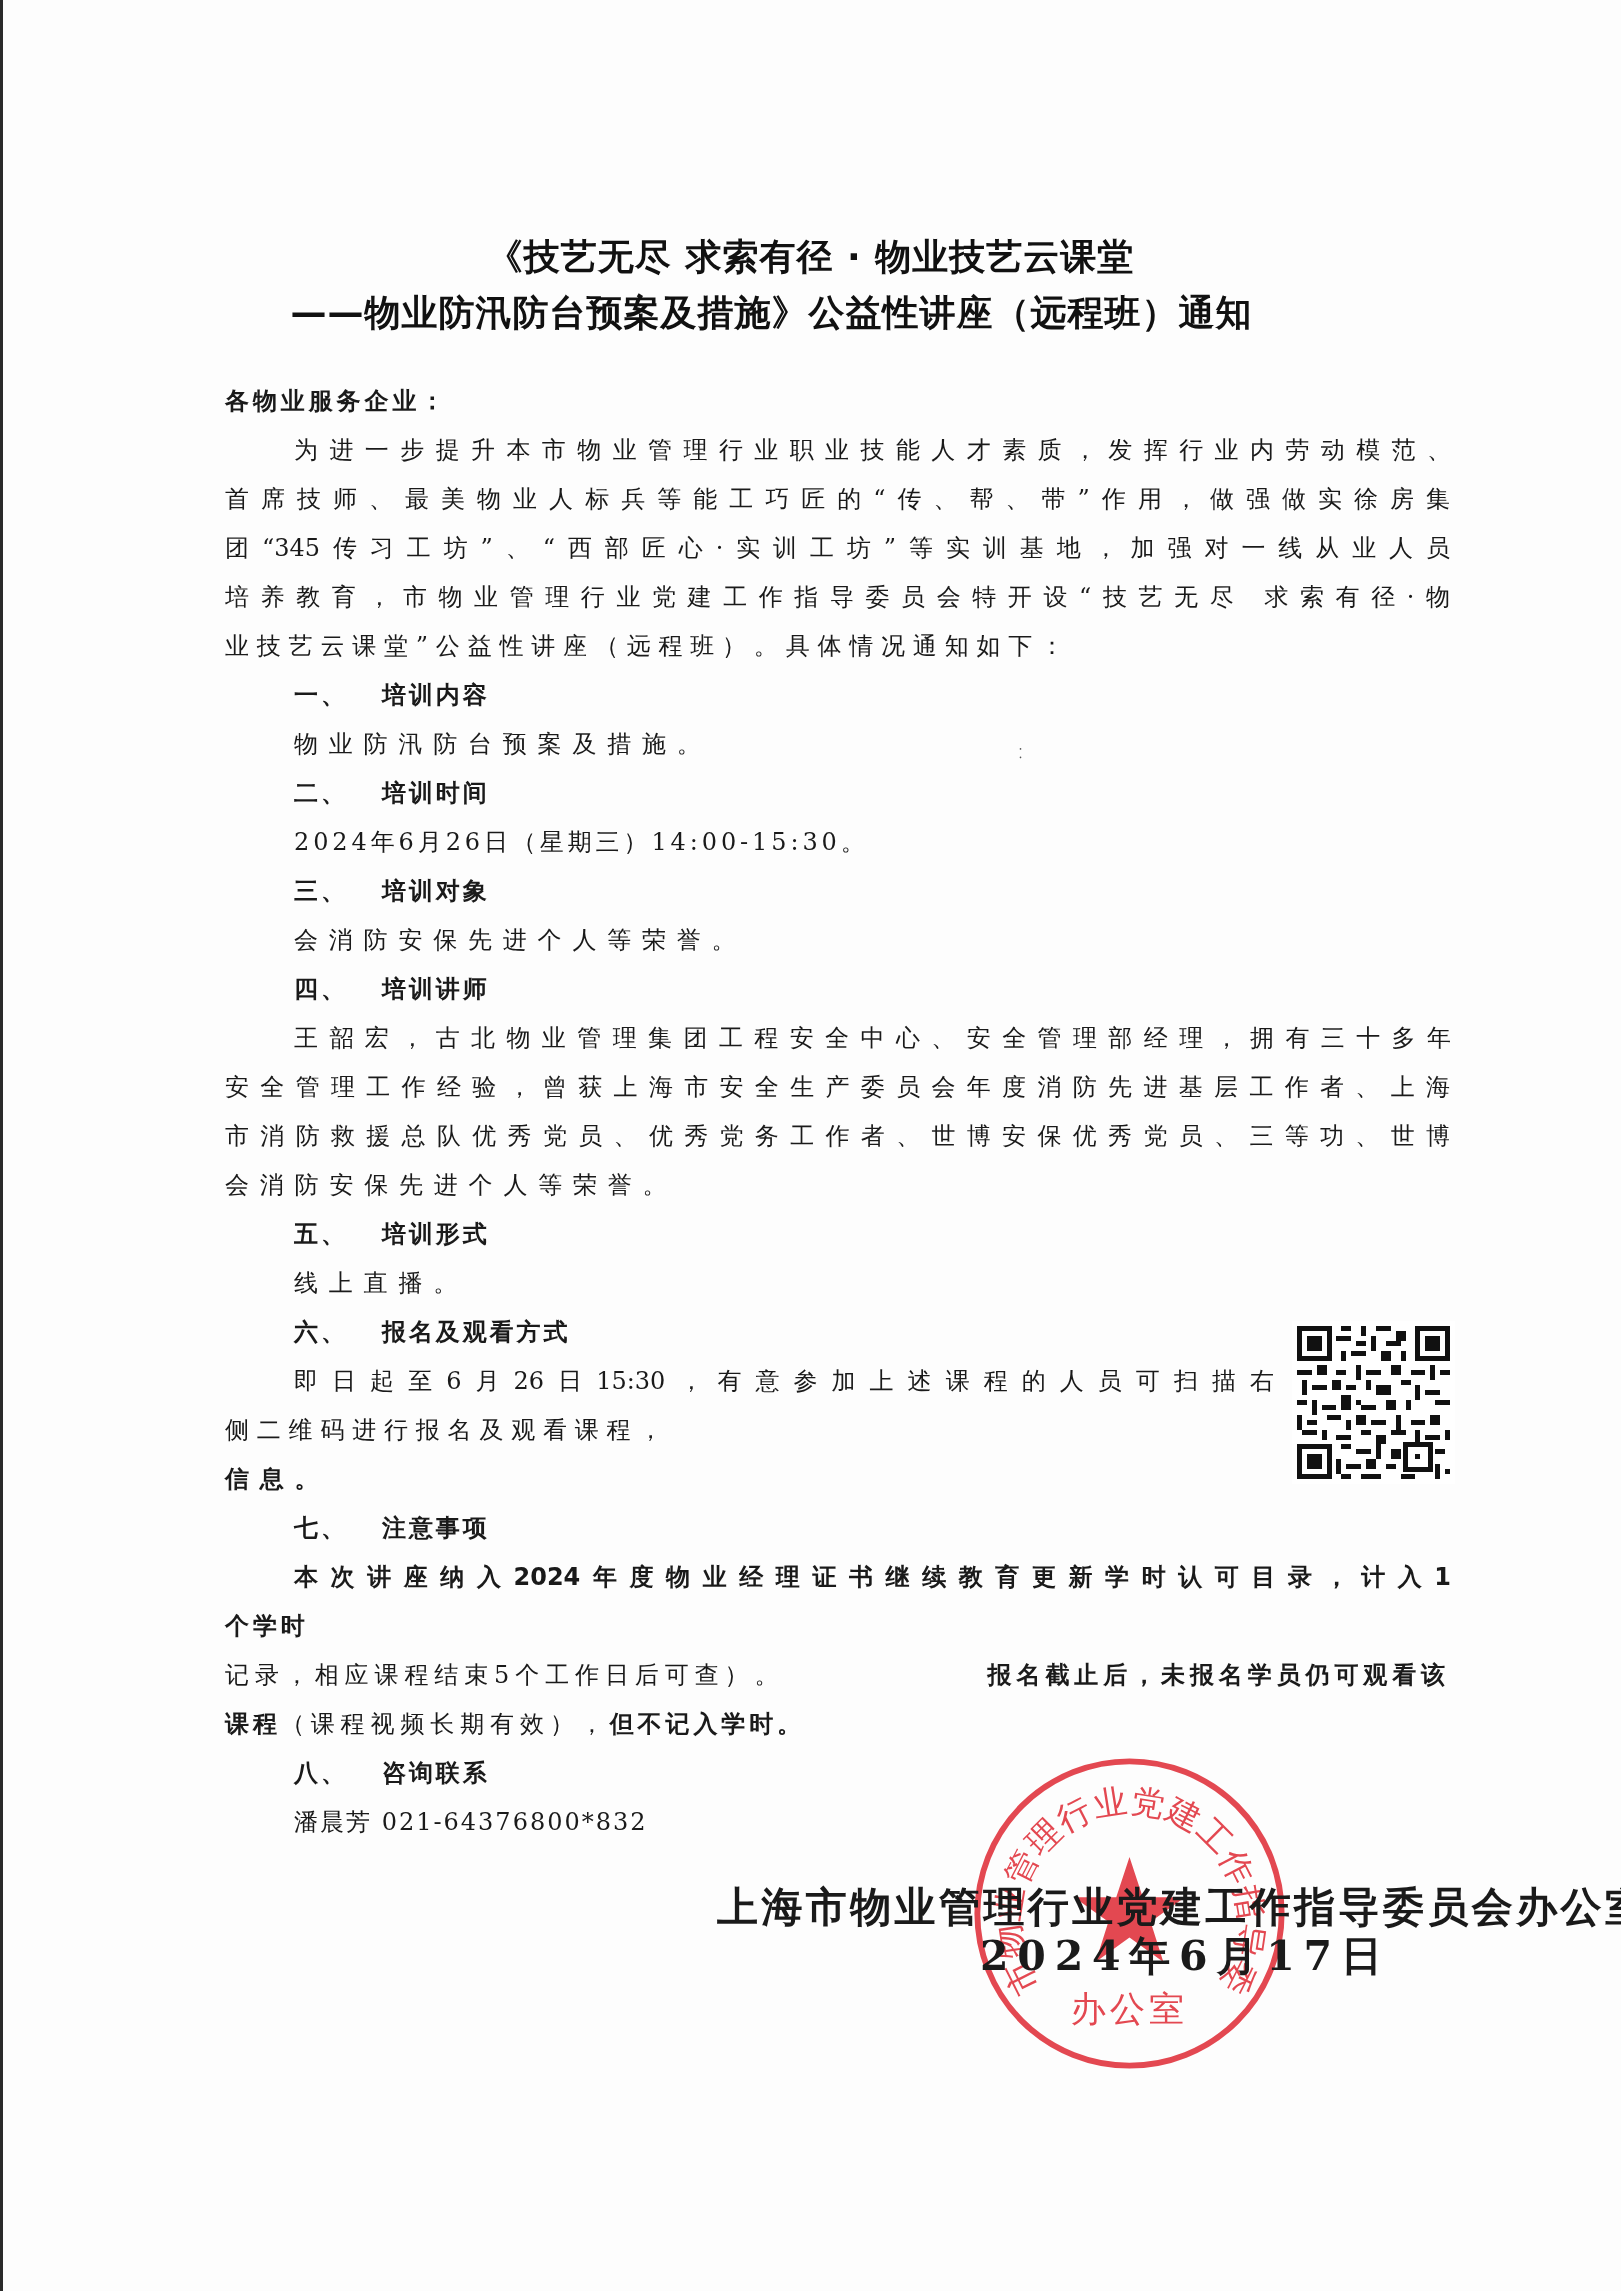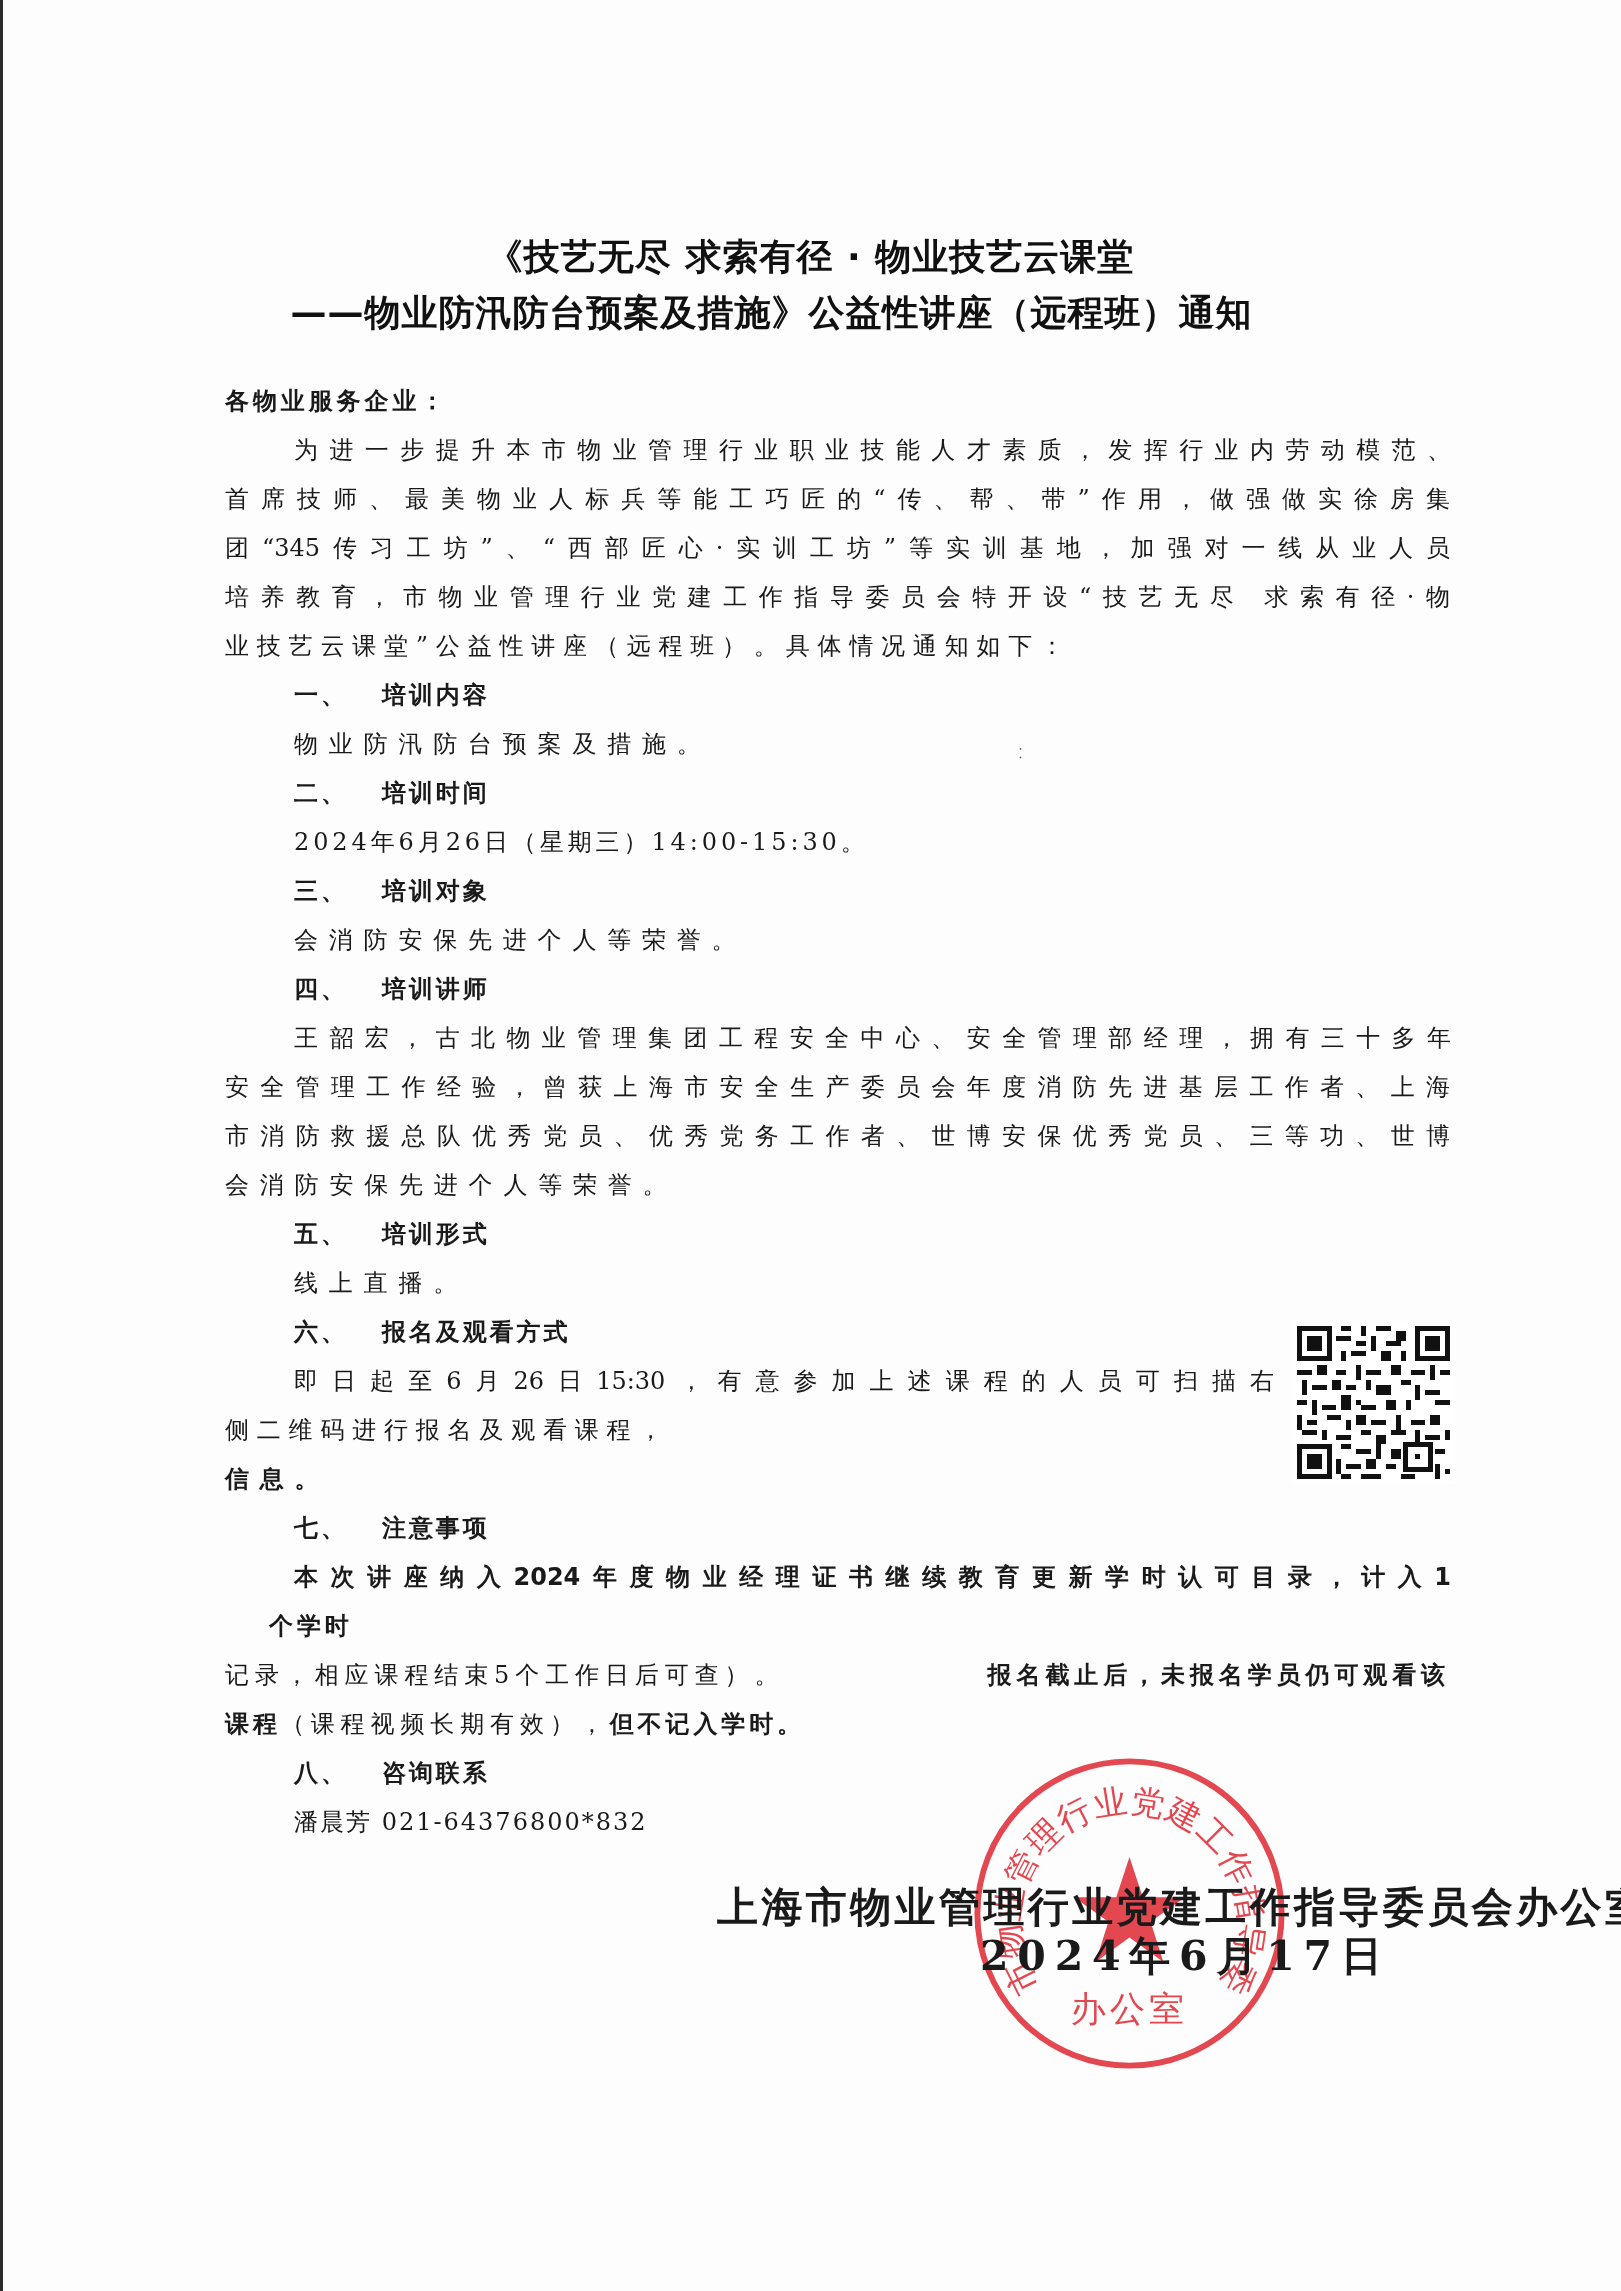--- a/index.html
+++ b/index.html
@@ -218,21 +218,21 @@
         <rect x="14" y="31" width="4" height="1"></rect>
     </g>
   </svg>
 </div>
 
 <div class="line heading" style="left:294px; top:1509px;">
   <span class="num">七、</span><span>注意事项</span>
 </div>
 <div class="line bold-sans" style="left:294px; top:1558px; width:1157px; letter-spacing:0; text-align:justify; text-align-last:justify;">本次讲座纳入2024年度物业经理证书继续教育更新学时认可目录，计入1</div>
 <div class="line" style="left:225px; top:1607px; width:1225px; letter-spacing:0; display:flex; justify-content:space-between;">
-  <span class="bold-sans" style="letter-spacing:3.9px;margin-left:44px;">个学时</span>
+  <span class="bold-sans" style="letter-spacing:3.9px;">个学时</span>
 </div>
 <div class="line" style="left:225px; top:1656px; width:1225px; letter-spacing:0; display:flex; justify-content:space-between;">
   <span style="letter-spacing:5.9px;">记录，相应课程结束5个工作日后可查）。</span>
     <span class="bold-sans" style="letter-spacing:4.9px;">报名截止后，未报名学员仍可观看该</span>
 </div>
 <div class="line" style="left:225px; top:1705px; letter-spacing:0;">
   <span class="bold-sans" style="letter-spacing:3.9px;">课程</span><span style="letter-spacing:5.9px;">（课程视频长期有效），</span><span class="bold-sans" style="letter-spacing:3.9px;">但不记入学时。</span>
 </div>
 
 <div class="line heading" style="left:294px; top:1754px;">

